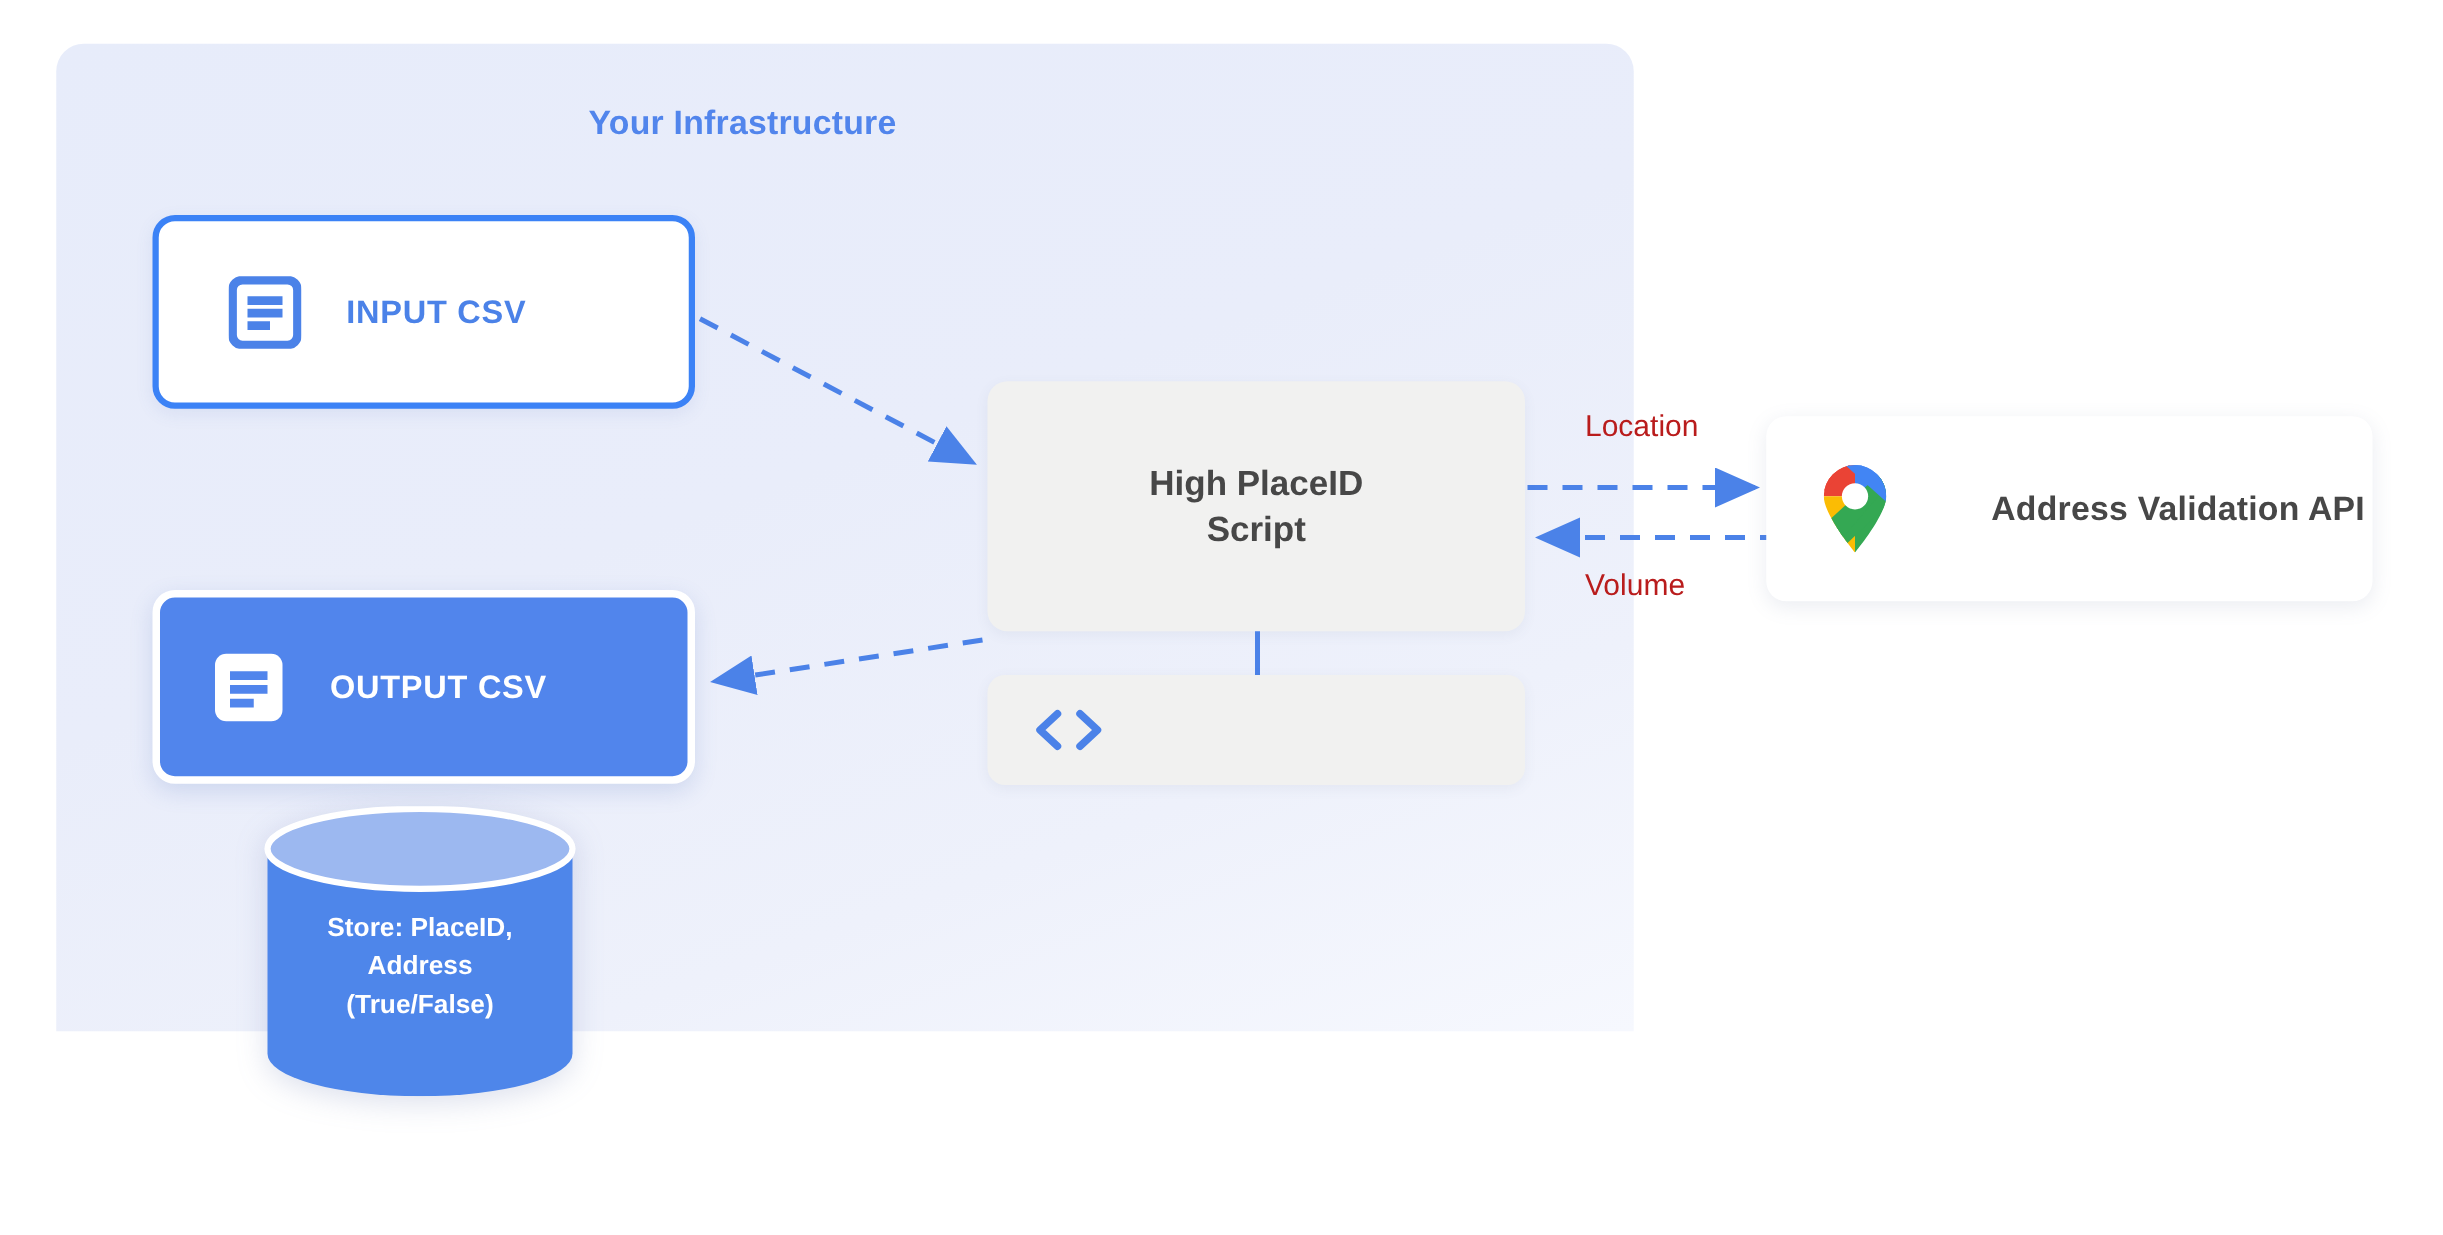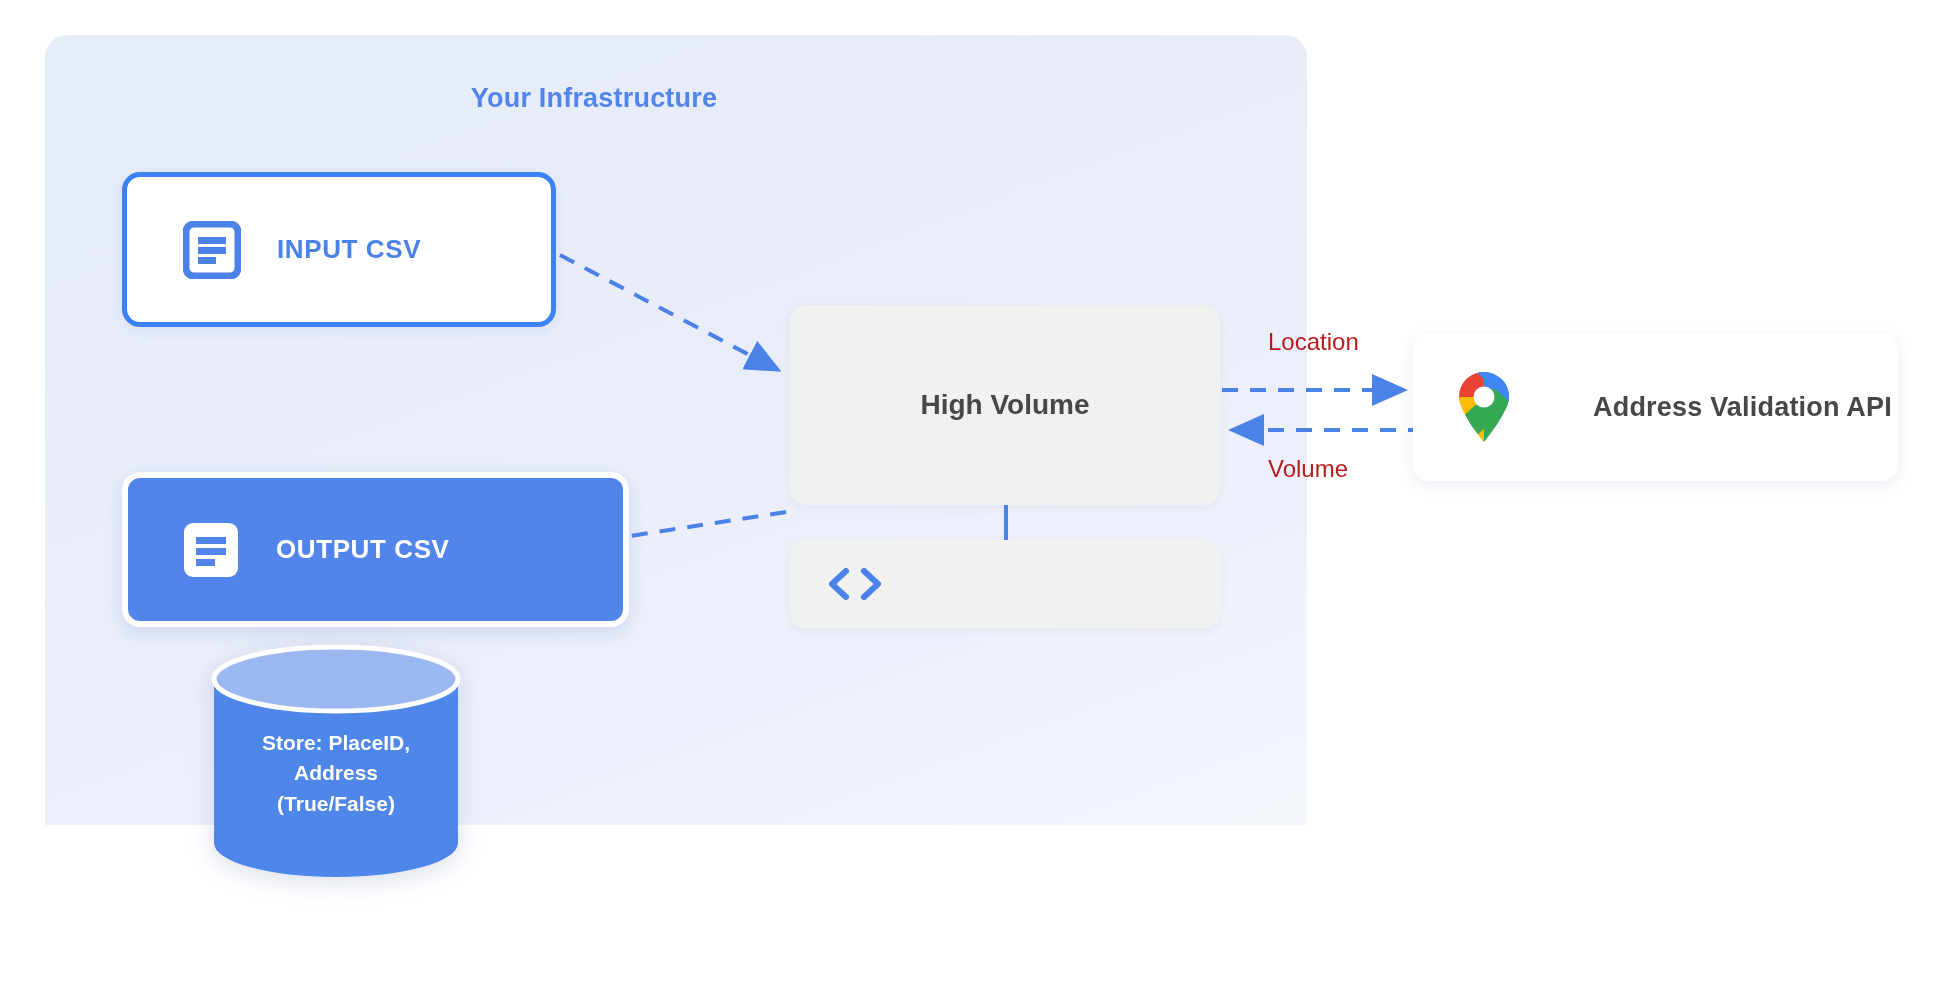--- a/index.html
+++ b/index.html
@@ -66,26 +66,26 @@
     font-weight: 700;
     color: #4b82e8;
     letter-spacing: 0.6px;
     margin-left: 36px;
   }
 
   
   .output-csv {
     left: 122px;
     top: 472px;
-    width: 507px;
+    width: 434px;
     height: 155px;
     background: #5185ec;
     border: 6px solid #ffffff;
     border-radius: 18px;
-    padding-left: 54px;
+    padding-left: 42px;
     box-shadow: 0 6px 18px rgba(80,110,190,0.18);
   }
   .output-csv .node-label {
     font-size: 26px;
     font-weight: 700;
     color: #ffffff;
     letter-spacing: 0.6px;
     margin-left: 36px;
   }
 
@@ -272,21 +272,22 @@
     </svg>
   </div>
   <div class="db-label">
     <div>Store: PlaceID,</div>
     <div>Address</div>
     <div>(True/False)</div>
   </div>
 
   <div class="node script-box">
     <div class="script-text">
-      <div>High Volume</div>
+      <div>High PlaceID</div>
+      <div>Script</div>
     </div>
   </div>
 
   <div class="script-connector"></div>
 
   <div class="node library-box">
     <span class="code-icon">
       <svg viewBox="0 0 58 36" width="58" height="36">
         <polyline points="20,5 6,18 20,31" fill="none" stroke="#4b82e8" stroke-width="6" stroke-linecap="round" stroke-linejoin="round"></polyline>
         <polyline points="38,5 52,18 38,31" fill="none" stroke="#4b82e8" stroke-width="6" stroke-linecap="round" stroke-linejoin="round"></polyline>

